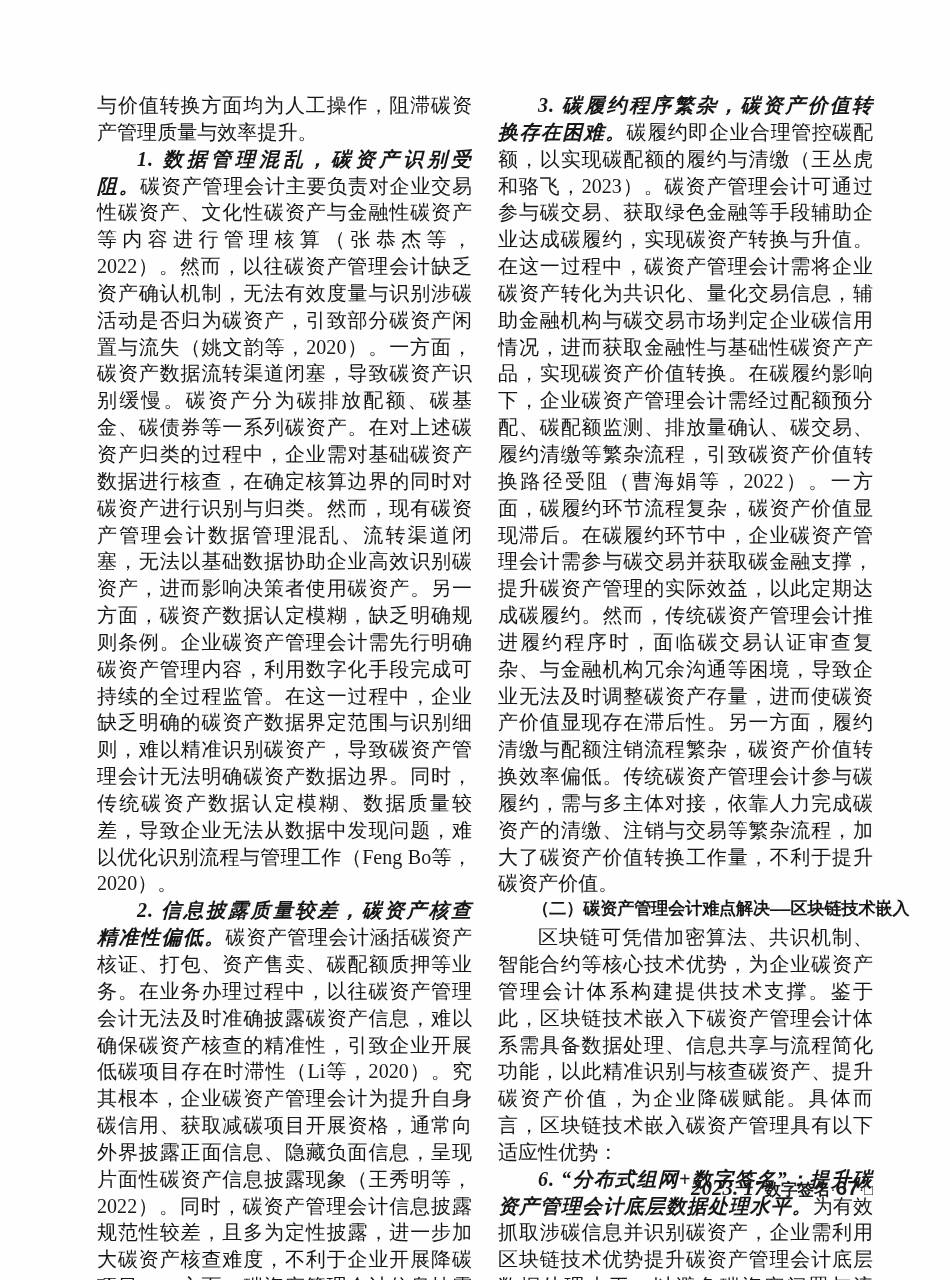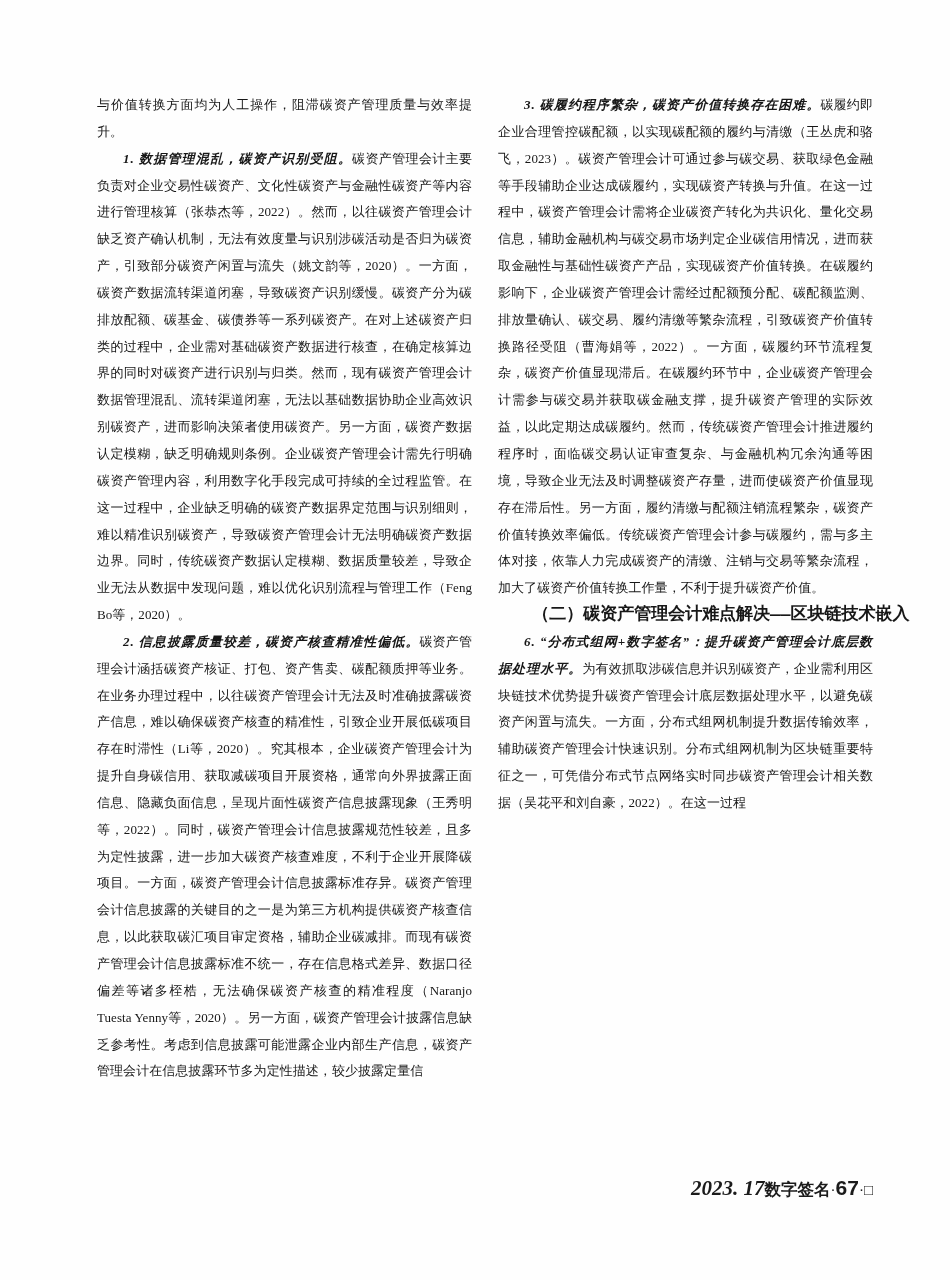--- a/index.html
+++ b/index.html
@@ -35,21 +35,21 @@
     flex-direction: row;
     justify-content: space-between;
   }
   .col {
     width: 375px;
   }
 
   
   p.body {
     margin: 0;
-    font-size: 13px;
+    font-size: 20px;
     line-height: 26.85px;
     text-align: justify;
     text-justify: inter-ideograph;
     letter-spacing: 0.05px;
     text-indent: 0;
     font-family: "Liberation Serif", "DejaVu Serif", serif;
   }
   p.indent {
     text-indent: 2em;
   }
@@ -139,20 +139,21 @@
 
     </div>
 
     <div class="col">
 
 
       <p class="body indent"><span class="lead">3. 碳履约程序繁杂，碳资产价值转换存在困难。</span><span>碳履约即企业合理管控碳配额，以实现碳配额的履约与清缴（王丛虎和骆飞，2023）。碳资产管理会计可通过参与碳交易、获取绿色金融等手段辅助企业达成碳履约，实现碳资产转换与升值。在这一过程中，碳资产管理会计需将企业碳资产转化为共识化、量化交易信息，辅助金融机构与碳交易市场判定企业碳信用情况，进而获取金融性与基础性碳资产产品，实现碳资产价值转换。在碳履约影响下，企业碳资产管理会计需经过配额预分配、碳配额监测、排放量确认、碳交易、履约清缴等繁杂流程，引致碳资产价值转换路径受阻（曹海娟等，2022）。一方面，碳履约环节流程复杂，碳资产价值显现滞后。在碳履约环节中，企业碳资产管理会计需参与碳交易并获取碳金融支撑，提升碳资产管理的实际效益，以此定期达成碳履约。然而，传统碳资产管理会计推进履约程序时，面临碳交易认证审查复杂、与金融机构冗余沟通等困境，导致企业无法及时调整碳资产存量，进而使碳资产价值显现存在滞后性。另一方面，履约清缴与配额注销流程繁杂，碳资产价值转换效率偏低。传统碳资产管理会计参与碳履约，需与多主体对接，依靠人力完成碳资产的清缴、注销与交易等繁杂流程，加大了碳资产价值转换工作量，不利于提升碳资产价值。</span></p>
 
       <p class="section-head">（二）碳资产管理会计难点解决——区块链技术嵌入</p>
 
+      <p class="body indent">区块链可凭借加密算法、共识机制、智能合约等核心技术优势，为企业碳资产管理会计体系构建提供技术支撑。鉴于此，区块链技术嵌入下碳资产管理会计体系需具备数据处理、信息共享与流程简化功能，以此精准识别与核查碳资产、提升碳资产价值，为企业降碳赋能。具体而言，区块链技术嵌入碳资产管理具有以下适应性优势：</p>
 
       <p class="body indent"><span class="lead">6. “分布式组网+数字签名”：提升碳资产管理会计底层数据处理水平。</span><span>为有效抓取涉碳信息并识别碳资产，企业需利用区块链技术优势提升碳资产管理会计底层数据处理水平，以避免碳资产闲置与流失。一方面，分布式组网机制提升数据传输效率，辅助碳资产管理会计快速识别。分布式组网机制为区块链重要特征之一，可凭借分布式节点网络实时同步碳资产管理会计相关数据（吴花平和刘自豪，2022）。在这一过程</span></p>
 
     </div>
   </div>
 
   <div class="page-footer"><span class="pf-issue">2023. 17</span><span class="pf-journal">数字签名</span><span class="pf-mark">·</span><span class="pf-page">67</span><span class="pf-mark">·</span><span class="pf-mark">□</span></div>
 
   <div class="copyright"><span>(C)1994-2023 China Academic Journal Electronic Publishing House. All rights reserved.</span><span class="url">http://www.cnki.net</span></div>
 

